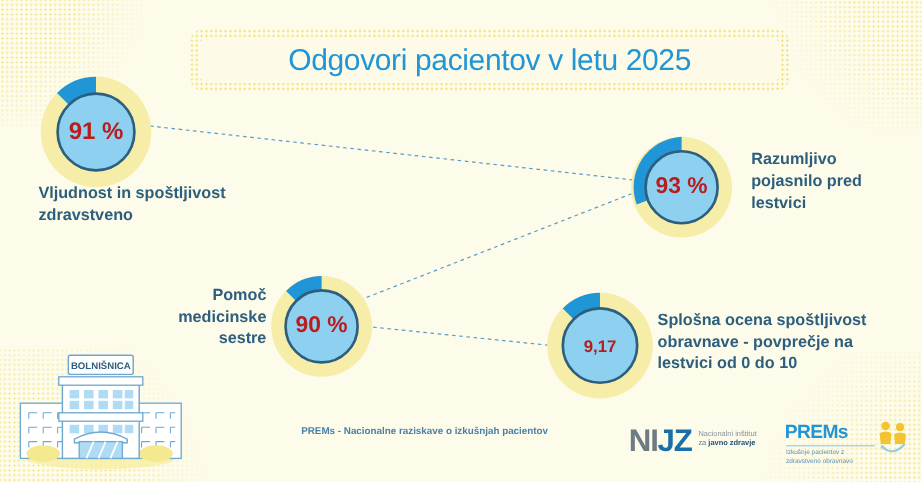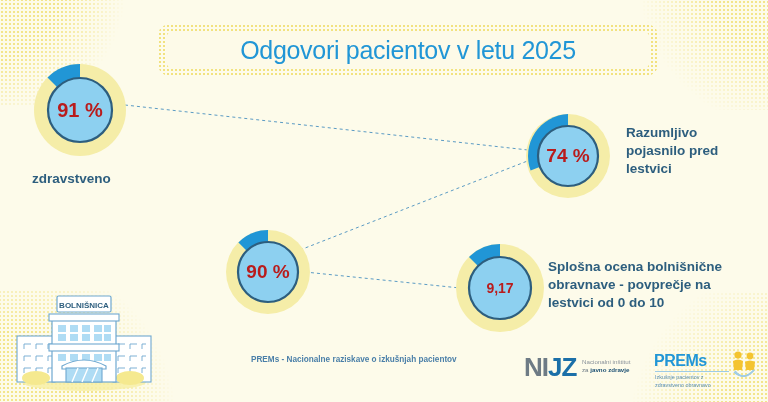--- a/index.html
+++ b/index.html
@@ -130,57 +130,62 @@
 
   <div class="donut" style="left:32px;top:62px;width:96px;height:96px;">
     <svg width="96" height="96" viewBox="0 0 96 96">
       <circle cx="48" cy="48" r="46" fill="#F5EDA8"></circle>
       <path d="M48 48 L48 2 A46 46 0 0 0 15.5 15.5 Z" fill="#2196D6"></path>
       <circle cx="48" cy="48" r="32" fill="#8DD0F0" stroke="#2D5E7E" stroke-width="2.2"></circle>
     </svg>
     <div class="donut-val" style="font-size:20px;">91 %</div>
   </div>
   <div class="label" style="left:32px;top:152px;width:200px;">
-    <br>
+    <span>Vljudnost in spoštljivost</span><br>
     <span>zdravstveno</span>
   </div>
 
   <div class="donut" style="left:524px;top:112px;width:88px;height:88px;">
     <svg width="88" height="88" viewBox="0 0 88 88">
       <circle cx="44" cy="44" r="42" fill="#F5EDA8"></circle>
       <path d="M44 44 L44 2 A42 42 0 0 0 6.6 58.5 Z" fill="#2196D6"></path>
       <circle cx="44" cy="44" r="30" fill="#8DD0F0" stroke="#2D5E7E" stroke-width="2.2"></circle>
     </svg>
-    <div class="donut-val" style="font-size:19px;">74 %</div>
+    <div class="donut-val" style="font-size:19px;">93 %</div>
   </div>
   <div class="label" style="left:626px;top:124px;width:135px;">
     <span>Razumljivo</span><br>
     <span>pojasnilo pred</span><br>
     <span>lestvici</span>
   </div>
 
   <div class="donut" style="left:224px;top:228px;width:88px;height:88px;">
     <svg width="88" height="88" viewBox="0 0 88 88">
       <circle cx="44" cy="44" r="42" fill="#F5EDA8"></circle>
       <path d="M44 44 L44 2 A42 42 0 0 0 14.4 14.4 Z" fill="#2196D6"></path>
       <circle cx="44" cy="44" r="30" fill="#8DD0F0" stroke="#2D5E7E" stroke-width="2.2"></circle>
     </svg>
     <div class="donut-val" style="font-size:19px;">90 %</div>
   </div>
+  <div class="label right-align" style="left:130px;top:237px;width:92px;">
+    <span>Pomoč</span><br>
+    <span>medicinske</span><br>
+    <span>sestre</span>
+  </div>
 
   <div class="donut" style="left:454px;top:242px;width:92px;height:92px;">
     <svg width="92" height="92" viewBox="0 0 92 92">
       <circle cx="46" cy="46" r="44" fill="#F5EDA8"></circle>
       <path d="M46 46 L46 2 A44 44 0 0 0 15 15 Z" fill="#2196D6"></path>
       <circle cx="46" cy="46" r="31" fill="#8DD0F0" stroke="#2D5E7E" stroke-width="2.2"></circle>
     </svg>
     <div class="donut-val" style="font-size:14px;">9,17</div>
   </div>
   <div class="label" style="left:548px;top:258px;width:220px;">
-    <span>Splošna ocena bolnišnične</span><br>
+    <span>Splošna ocena spoštljivost</span><br>
     <span>obravnave - povprečje na</span><br>
     <span>lestvici od 0 do 10</span>
   </div>
 
   <div id="hospital">
     <svg width="140" height="110" viewBox="0 0 140 110">
       <ellipse cx="70" cy="100" rx="62" ry="9" fill="#F7EFA6" opacity="0.85"></ellipse>
 
       <rect x="3" y="54" width="38" height="46" fill="#FFFFFF" stroke="#6FA8D0" stroke-width="1.1"></rect>
       <rect x="99" y="54" width="38" height="46" fill="#FFFFFF" stroke="#6FA8D0" stroke-width="1.1"></rect>

